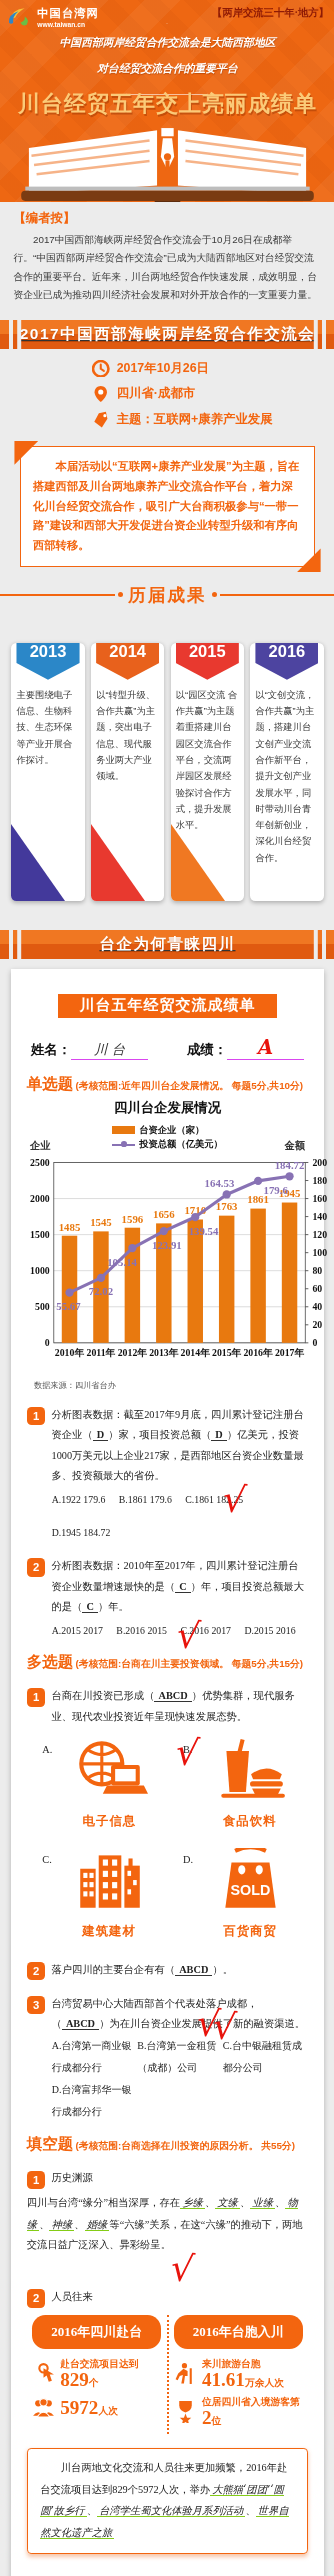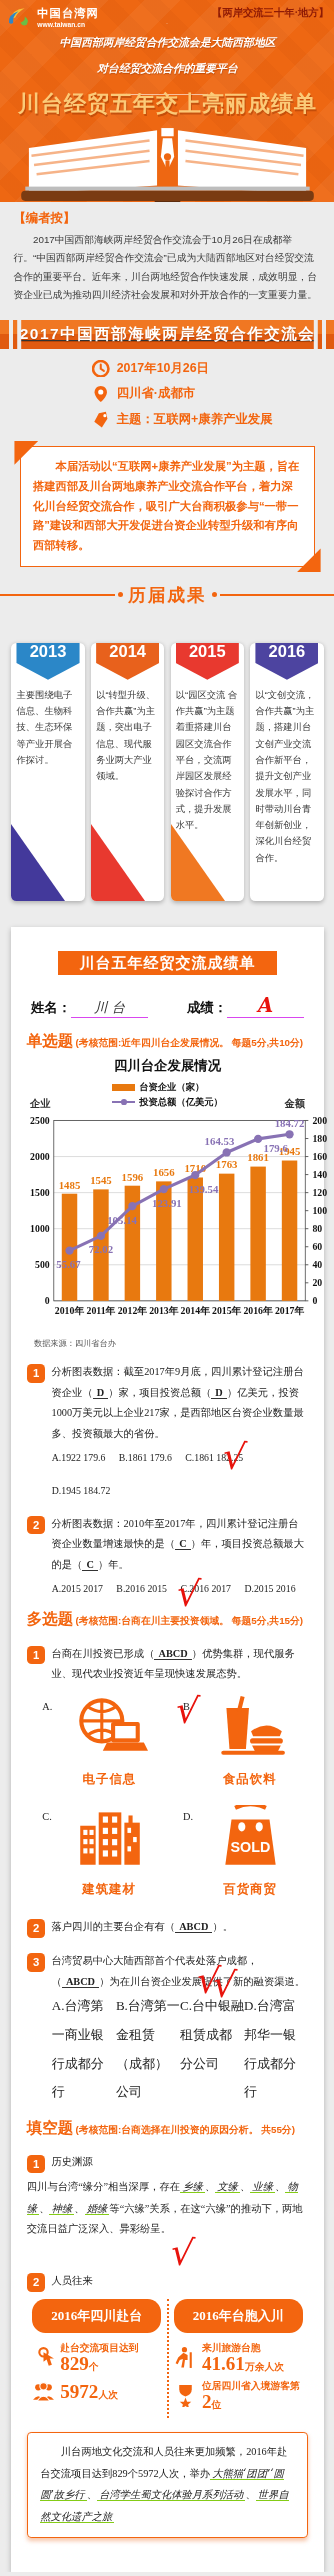--- a/index.html
+++ b/index.html
@@ -79,21 +79,21 @@
   .lg-line { width:23px; height:2.1px; position:relative; }
   .lg-line i { position:absolute; left:8.8px; top:-2.1px; width:5.7px; height:5.7px; border-radius:50%; }
   .axis-heads { display:flex; justify-content:space-between; font-family:"Liberation Serif",serif; font-weight:bold; font-size:10.3px; padding:0 3.1px; margin-top:-15.5px;text-align:right;}
   .chart-src { text-align:left; color:#555; font-size:8.2px; margin:3.1px 0 0 7.2px; }
 
   .q { position:relative; margin-top:13.4px; font-family:"Liberation Serif",serif; font-size:10.3px; line-height:2; color:#222;}
   .qnum { float:left; width:18.5px; height:18.5px; margin:2.1px 6.2px 0 0; background:#F3650F; border-radius:4.6px; color:#fff; text-align:center; line-height:18.5px; font-size:11.3px; font-weight:bold; font-family:"Liberation Sans",sans-serif;}
   .qbody { overflow:hidden; }
   .opts { display:flex; gap:13.4px; font-family:"Liberation Serif",serif; font-size:9.8px; margin:3.1px 0 0 25px; flex-wrap:wrap;}
   .opts-block { margin:2.1px 0 0 25px; font-family:"Liberation Serif",serif; font-size:10.3px; line-height:2.2;}
-  .opts2 { display:grid; grid-template-columns:1fr 1fr 1fr 1fr; margin-left:25px; font-family:"Liberation Serif",serif; font-size:13px; line-height:2.2;}
+  .opts2 { display:grid; grid-template-columns:1fr 1fr 1fr; margin-left:25px; font-family:"Liberation Serif",serif; font-size:10px; line-height:2.2;}
   .chk { position:absolute; color:#E8130C; font-size:36px; line-height:1; font-family:"DejaVu Serif",serif; transform:rotate(6deg); pointer-events:none; z-index:5;}
 
   .icon-grid { display:grid; grid-template-columns:1fr 1fr; gap:13.4px 20.6px; padding:10.3px 5.2px 2.1px 15.5px;}
   .icell { display:flex; gap:4.1px; }
   .icell .letter { font-family:"Liberation Serif",serif; font-size:10.3px; padding-top:2.1px;}
   .icell .fig { text-align:center; flex:1;}
   .icell svg { width:77px; height:62px; }
   .ilabel { color:#F3650F; font-size:12.4px; font-weight:bold; letter-spacing:1px; margin-top:2.1px;}
 
   .hw { font-family:"DejaVu Serif",serif; font-style:italic; border-bottom:1px solid #84cc16; padding:0 2.1px; }
@@ -207,20 +207,23 @@
     <div class="ycard" style="--corner: #F07822;">
       <div class="ybadge" style="background: rgb(232, 57, 47);">2015</div>
       <div class="ytext">以“园区交流 合作共赢”为主题着重搭建川台园区交流合作平台，交流两岸园区发展经验探讨合作方式，提升发展水平。</div>
     </div>
     <div class="ycard" style="--corner: transparent;">
       <div class="ybadge" style="background: rgb(77, 68, 160);">2016</div>
       <div class="ytext">以“文创交流，合作共赢”为主题，搭建川台文创产业交流合作新平台，提升文创产业发展水平，同时带动川台青年创新创业，深化川台经贸合作。</div>
     </div>
   </div>
 
+  <div class="band">
+      <span>台企为何青睐四川</span>
+    </div>
 
   <div class="report">
 
     <div class="ribbon">
         <span>川台五年经贸交流成绩单</span>
       </div>
 
     <div class="namerow">
       <div><span class="nlabel">姓名：</span><span class="nval">川  台</span></div>
       <div><span class="nlabel">成绩：</span><span class="nval score">A</span></div>

